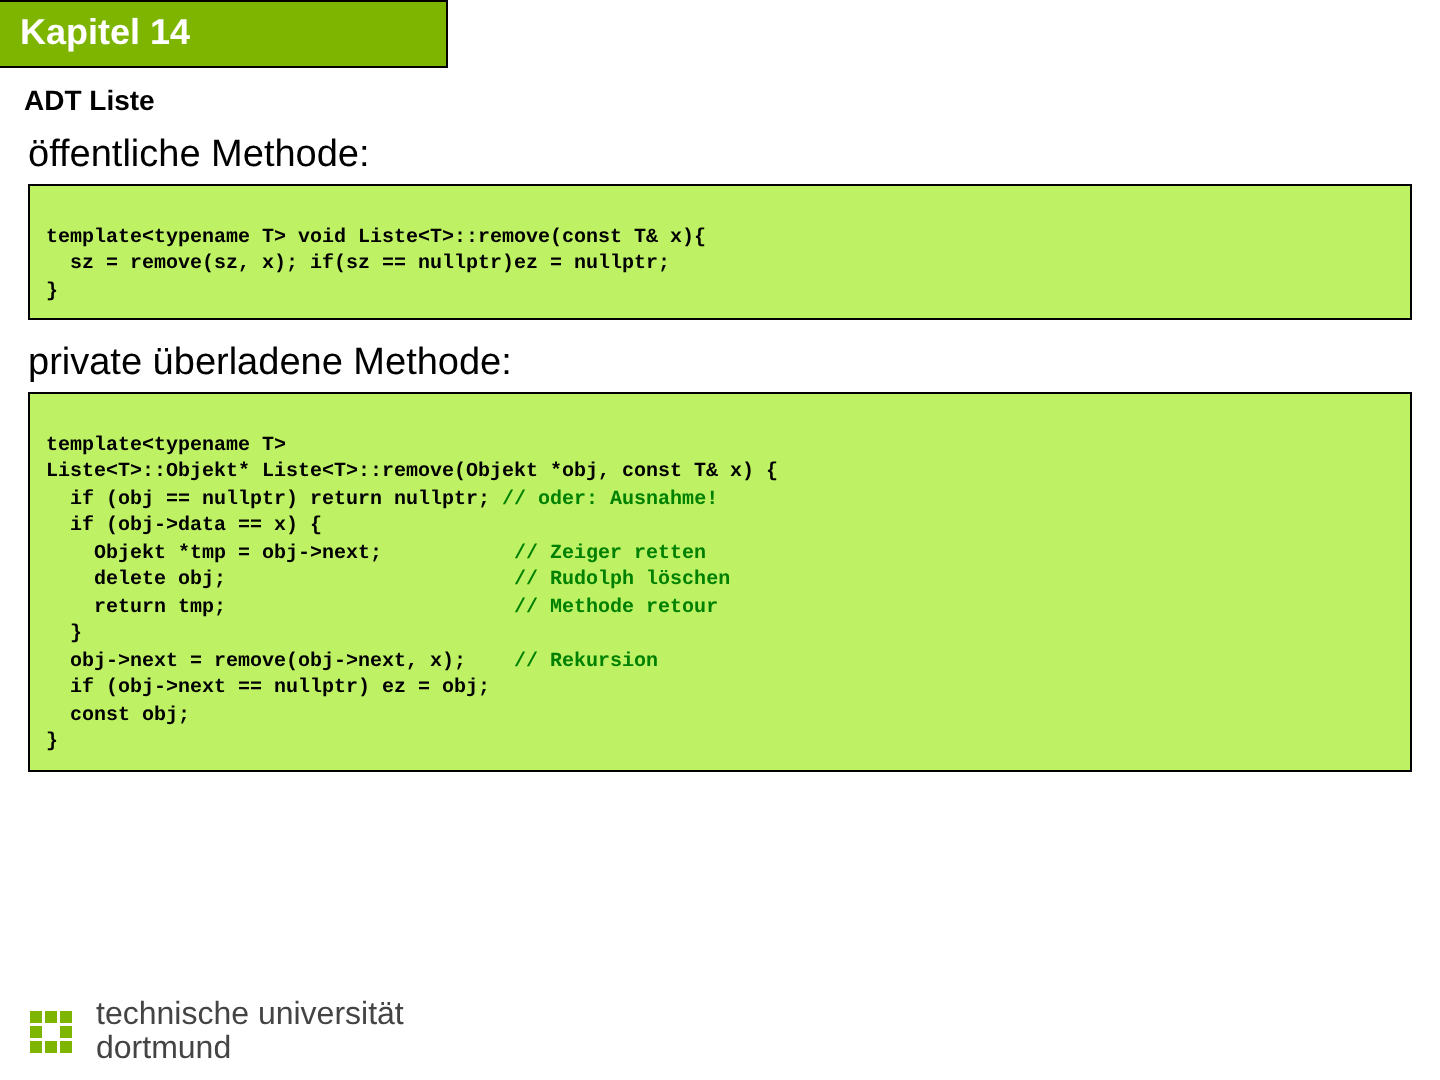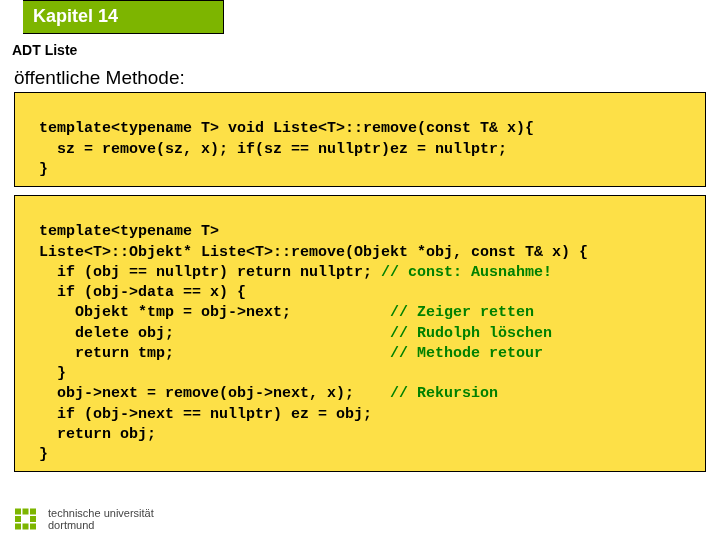--- a/index.html
+++ b/index.html
@@ -16,48 +16,47 @@
   }
   .header-left {
     flex: 1;
     background: #fff;
     border: 1px solid #000;
     padding: 5px 10px;
     font-size: 18px;
     font-weight: bold;
   }
   .header-right {
-    width: 201px;
+    width: 224px;
     background: #7db500;
     border: 1px solid #000;
     border-left: none;
     padding: 5px 10px;
     font-size: 18px;
     font-weight: bold;
     color: #fff;
-    margin-left: 23px;
   }
   .section-title {
     font-size: 14px;
     font-weight: bold;
     padding: 8px 12px 6px 12px;
   }
   .content {
     padding: 0 14px;
   }
   .method-label {
     font-size: 19px;
     padding: 3px 0;
   }
   .code-box {
     border: 1px solid #000;
-    background: #fde047;
-    padding: 6px 24px;
+    background: #bef264;
+    padding: 6px 8px;
     font-family: "Courier New", monospace;
-    font-size: 15px;
+    font-size: 10px;
     font-weight: bold;
     line-height: 1.35;
     white-space: pre;
     margin-bottom: 8px;
   }
   .code-line { white-space: pre; }
   .green { color: #008000; }
   .footer {
     position: absolute;
     bottom: 6px;
@@ -70,21 +69,21 @@
   .logo-group {
     display: flex;
     align-items: center;
     gap: 6px;
   }
   .tu-logo {
     width: 30px;
     height: 30px;
   }
   .uni-text {
-    font-size: 11px;
+    font-size: 16px;
     color: #444;
     line-height: 1.1;
   }
   .credits {
     text-align: right;
     font-size: 12.5px;
     color: #000;
     line-height: 1.3;
   }
   .pg { font-size: 13px; }
@@ -98,32 +97,33 @@
 
 <div class="section-title">ADT Liste</div>
 
 <div class="content">
   <div class="method-label">öffentliche Methode:</div>
   <div class="code-box">
 <span class="code-line">template&lt;typename T&gt; void Liste&lt;T&gt;::remove(const T&amp; x){</span>
 <span class="code-line">  sz = remove(sz, x); if(sz == nullptr)ez = nullptr;</span>
 <span class="code-line">}</span></div>
 
+  <div class="method-label">private überladene Methode:</div>
   <div class="code-box">
 <span class="code-line">template&lt;typename T&gt;</span>
 <span class="code-line">Liste&lt;T&gt;::Objekt* Liste&lt;T&gt;::remove(Objekt *obj, const T&amp; x) {</span>
-<span class="code-line"><span>  if (obj == nullptr) return nullptr; </span><span class="green">// const: Ausnahme!</span></span>
+<span class="code-line"><span>  if (obj == nullptr) return nullptr; </span><span class="green">// oder: Ausnahme!</span></span>
 <span class="code-line">  if (obj-&gt;data == x) {</span>
 <span class="code-line"><span>    Objekt *tmp = obj-&gt;next;           </span><span class="green">// Zeiger retten</span></span>
 <span class="code-line"><span>    delete obj;                        </span><span class="green">// Rudolph löschen</span></span>
 <span class="code-line"><span>    return tmp;                        </span><span class="green">// Methode retour</span></span>
 <span class="code-line">  }</span>
 <span class="code-line"><span>  obj-&gt;next = remove(obj-&gt;next, x);    </span><span class="green">// Rekursion</span></span>
 <span class="code-line">  if (obj-&gt;next == nullptr) ez = obj;</span>
-<span class="code-line">  return obj;</span>
+<span class="code-line">  const obj;</span>
 <span class="code-line">}</span></div>
 </div>
 
 <div class="footer">
   <div class="logo-group">
     <svg class="tu-logo" viewBox="0 0 40 40">
       <rect x="4" y="6" width="8" height="8" fill="#7db500"></rect>
       <rect x="14" y="6" width="8" height="8" fill="#7db500"></rect>
       <rect x="4" y="16" width="8" height="8" fill="#7db500"></rect>
       <rect x="4" y="26" width="8" height="8" fill="#7db500"></rect>

